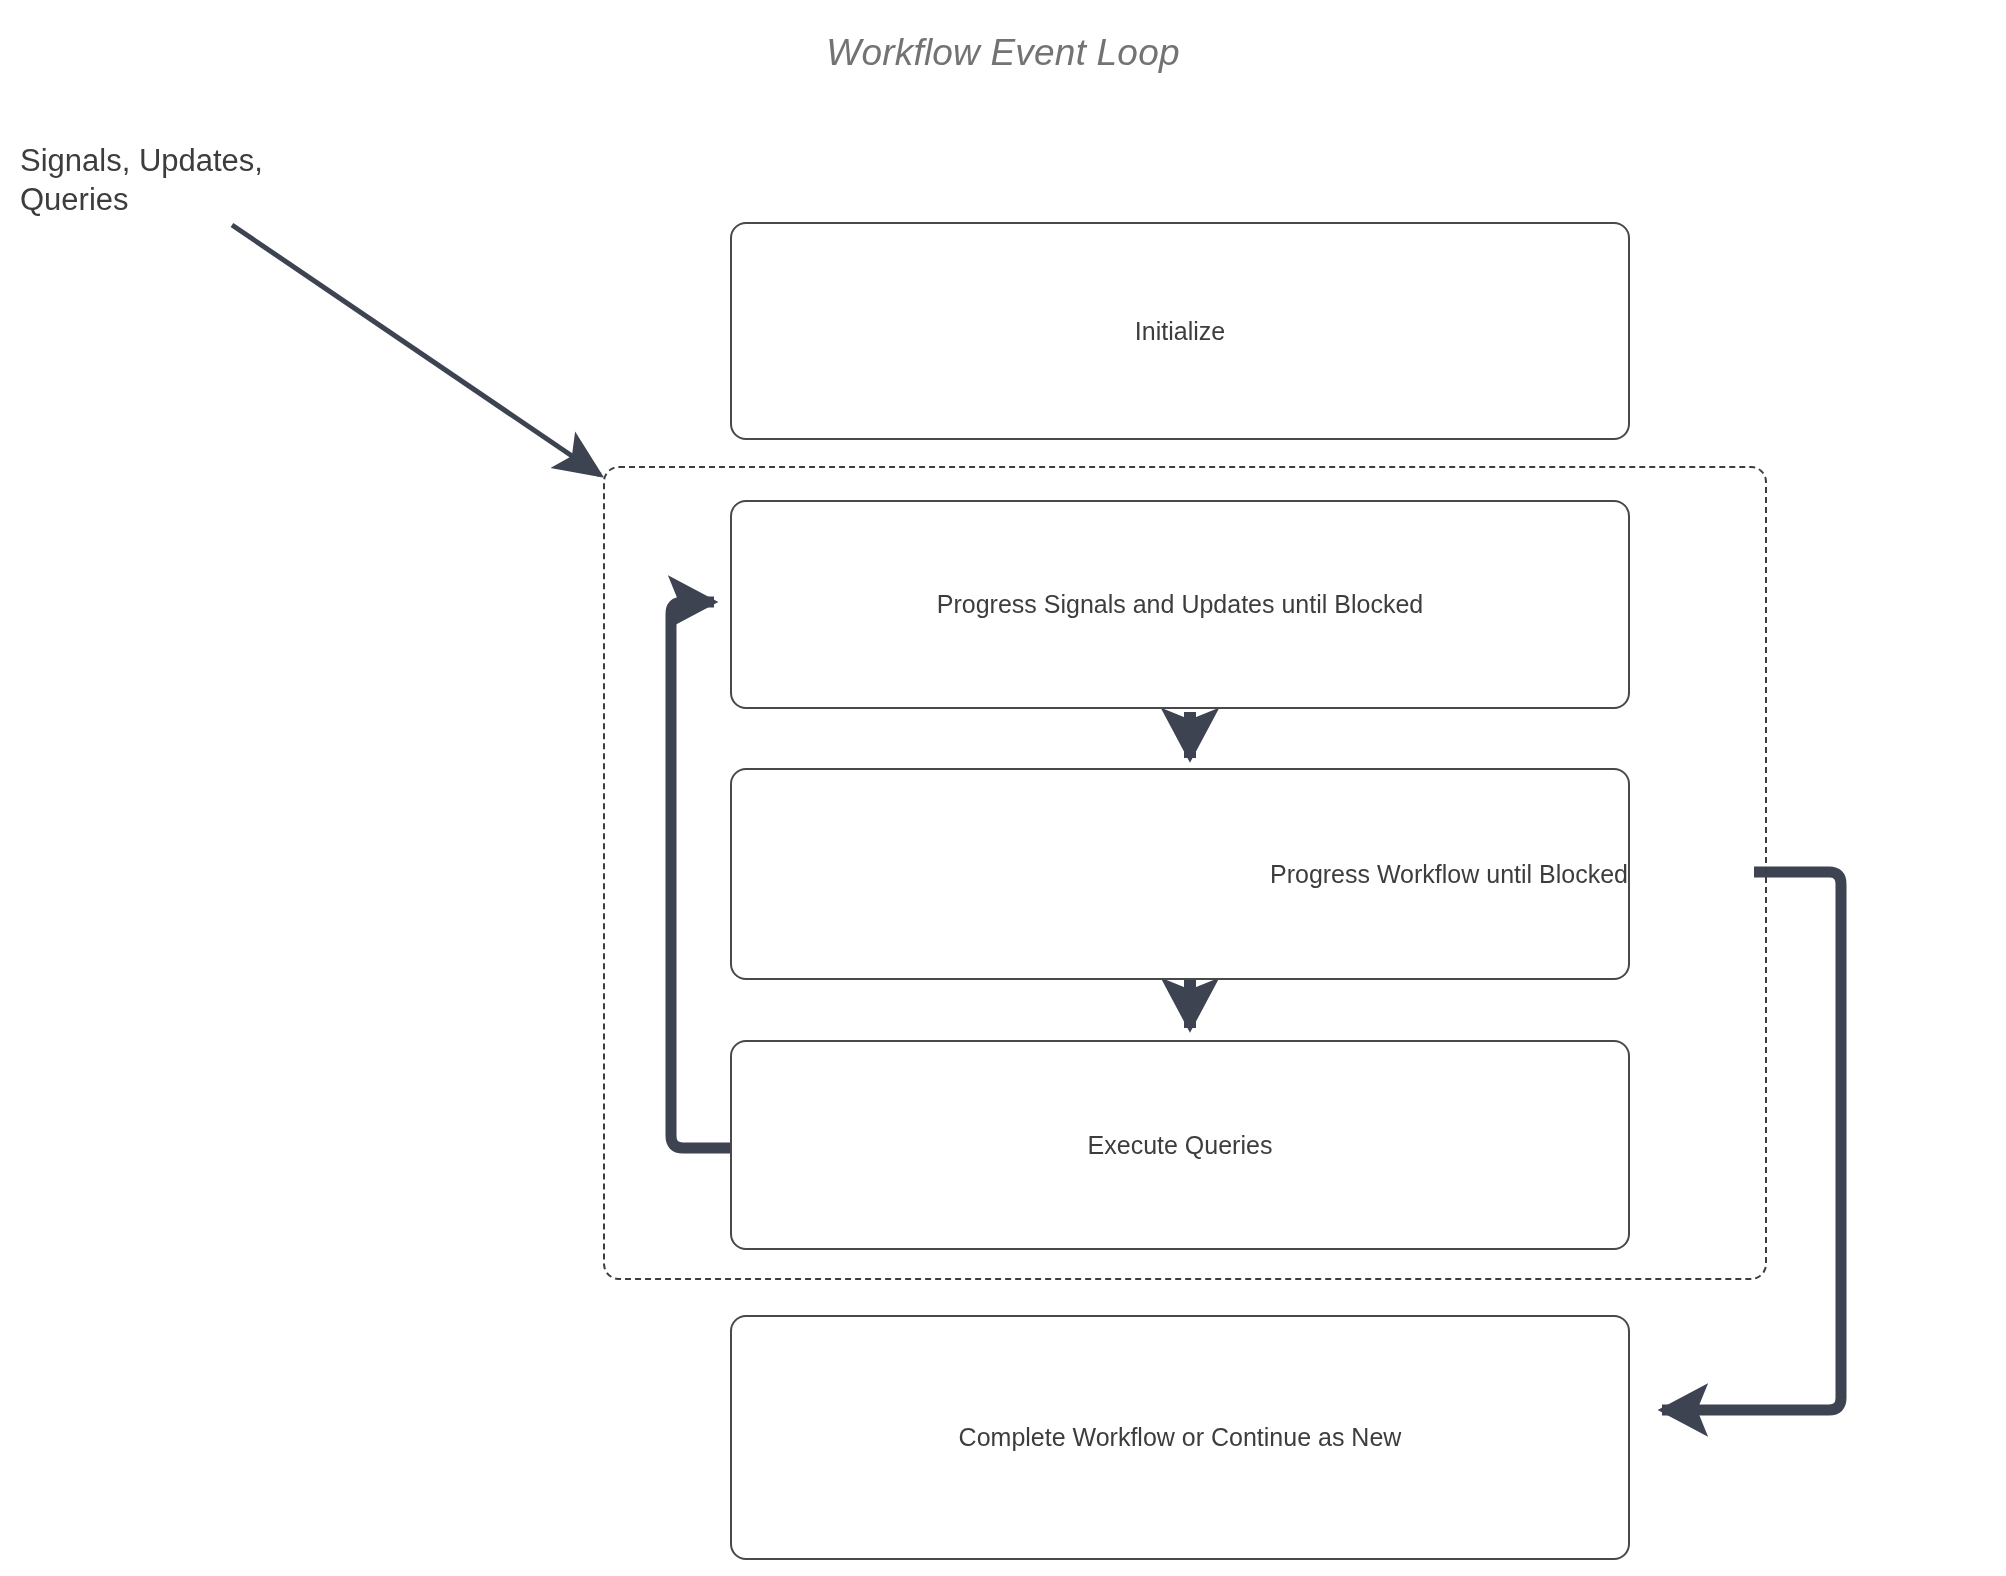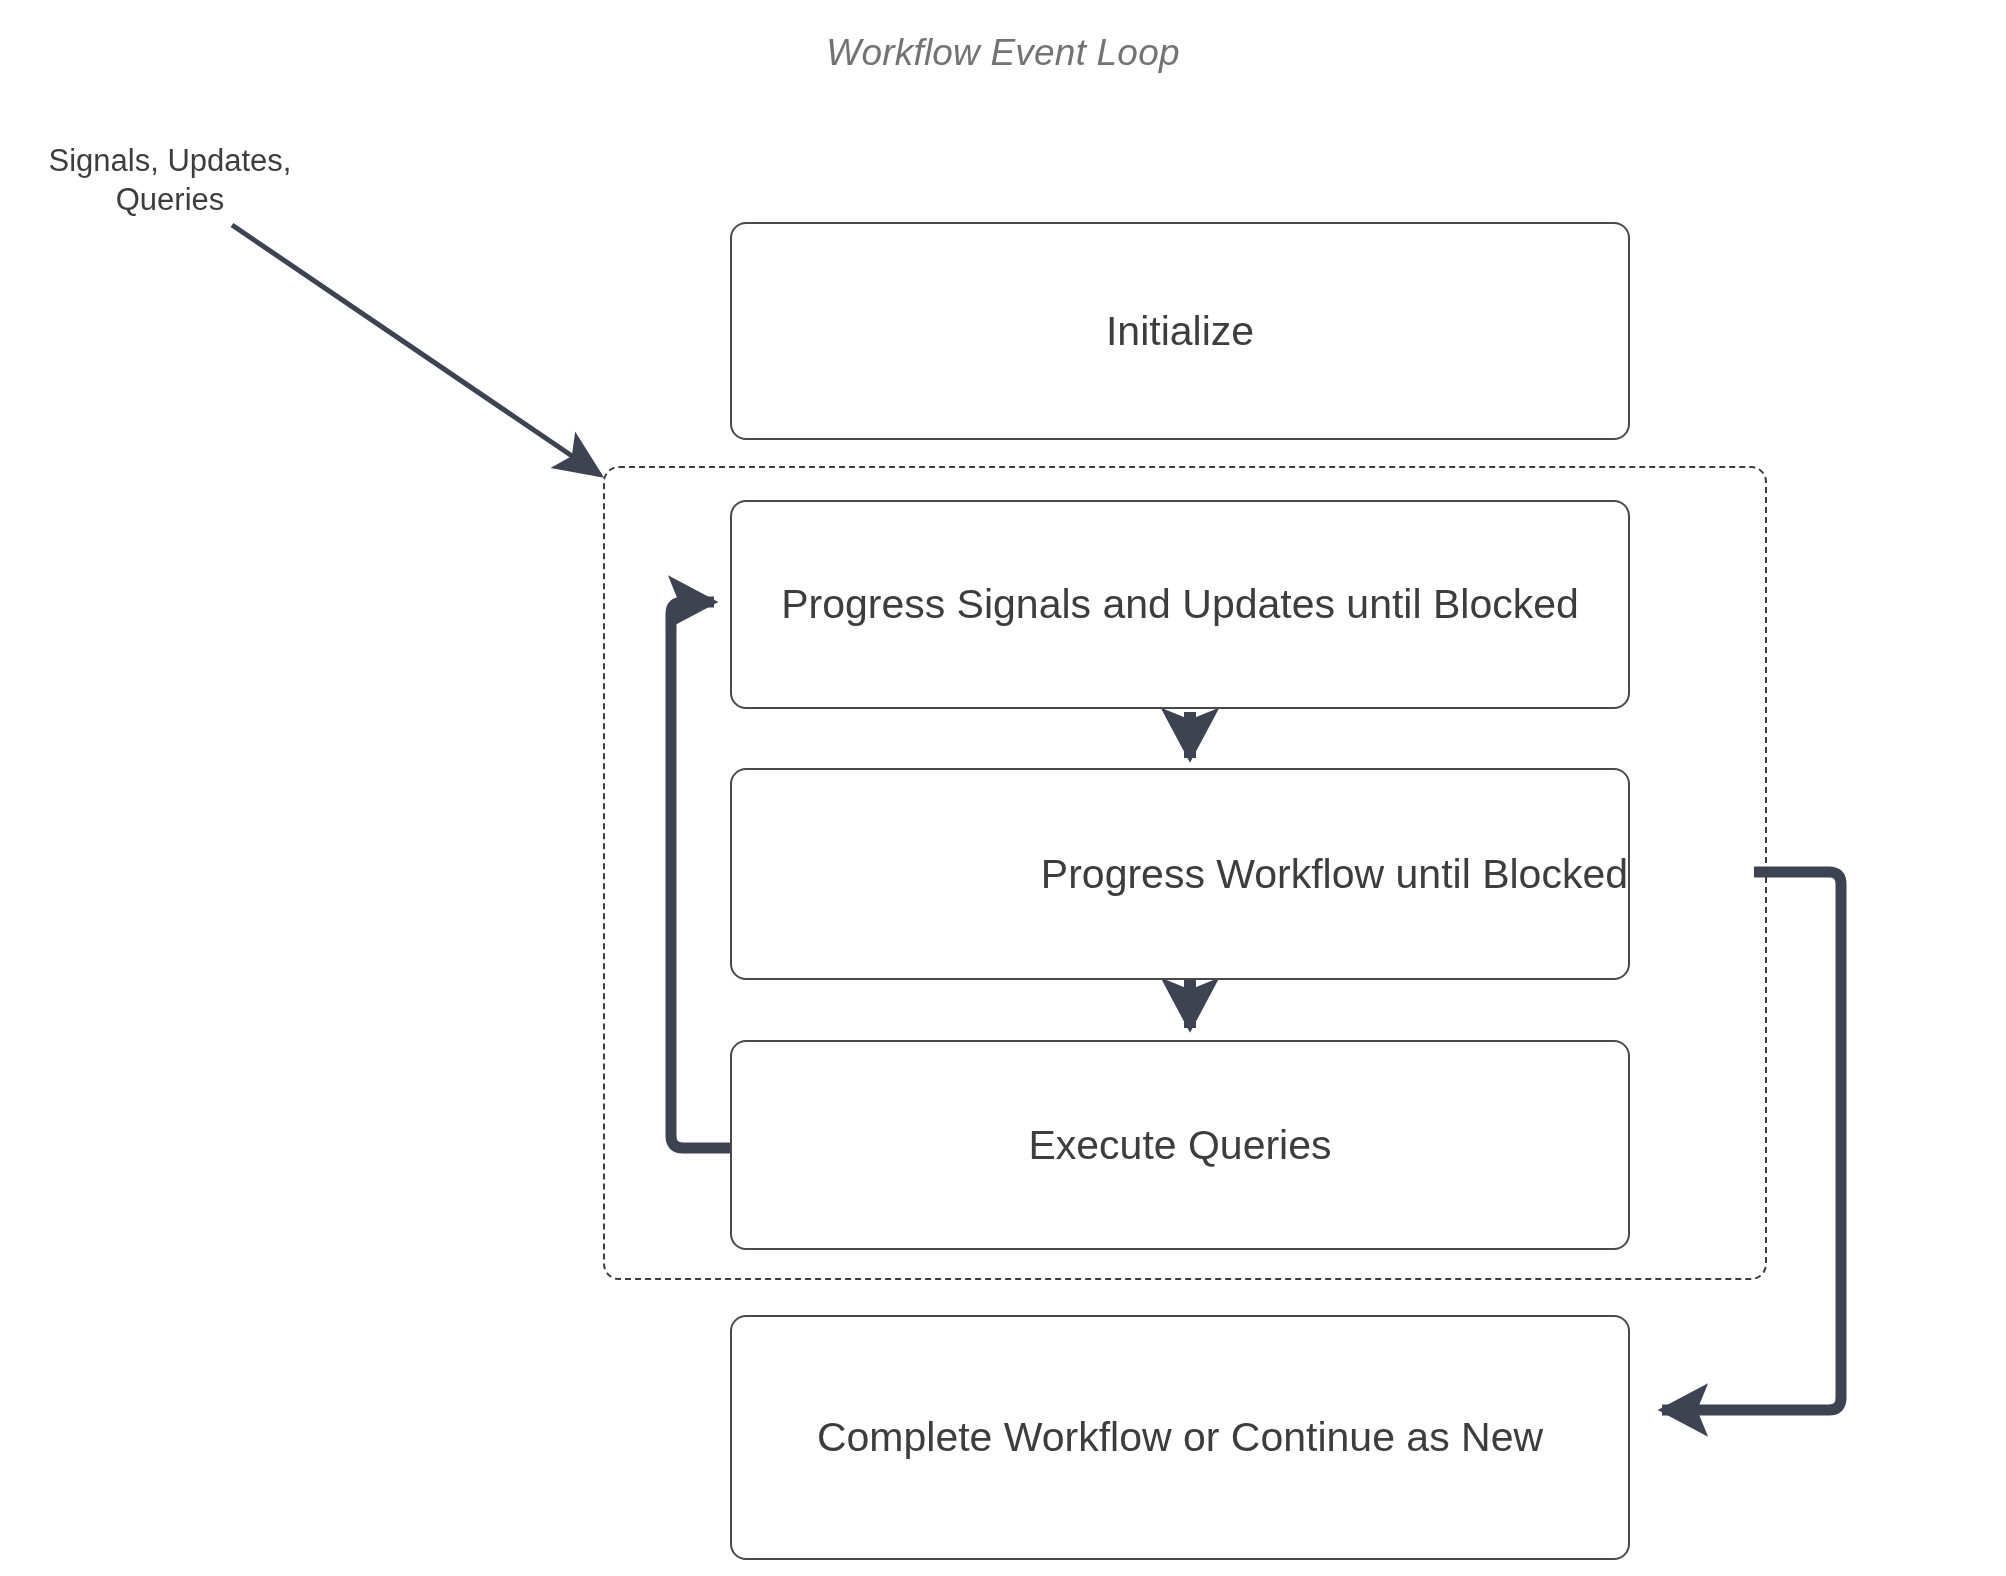--- a/index.html
+++ b/index.html
@@ -35,37 +35,36 @@
     font-style: italic;
     font-size: 37px;
     color: #737373;
     letter-spacing: 0.2px;
   }
   .ext-label {
     position: absolute;
     left: 20px;
     top: 142px;
     width: 300px;
-    text-align: center;
     font-size: 31px;
     line-height: 1.25;
     color: #3d3d3d;
     white-space: pre-line;
   }
   .node {
     position: absolute;
     box-sizing: border-box;
     background: #ffffff;
     border: 2px solid #49494b;
     border-radius: 16px;
     display: flex;
     align-items: center;
     justify-content: center;
     color: #3d3d3d;
-    font-size: 41px;
+    font-size: 25px;
     text-align: center;
   }
   .loop-container {
     position: absolute;
     box-sizing: border-box;
     border: 2px dashed #3d3d3d;
     border-radius: 16px;
     background: transparent;
   }
 </style>

